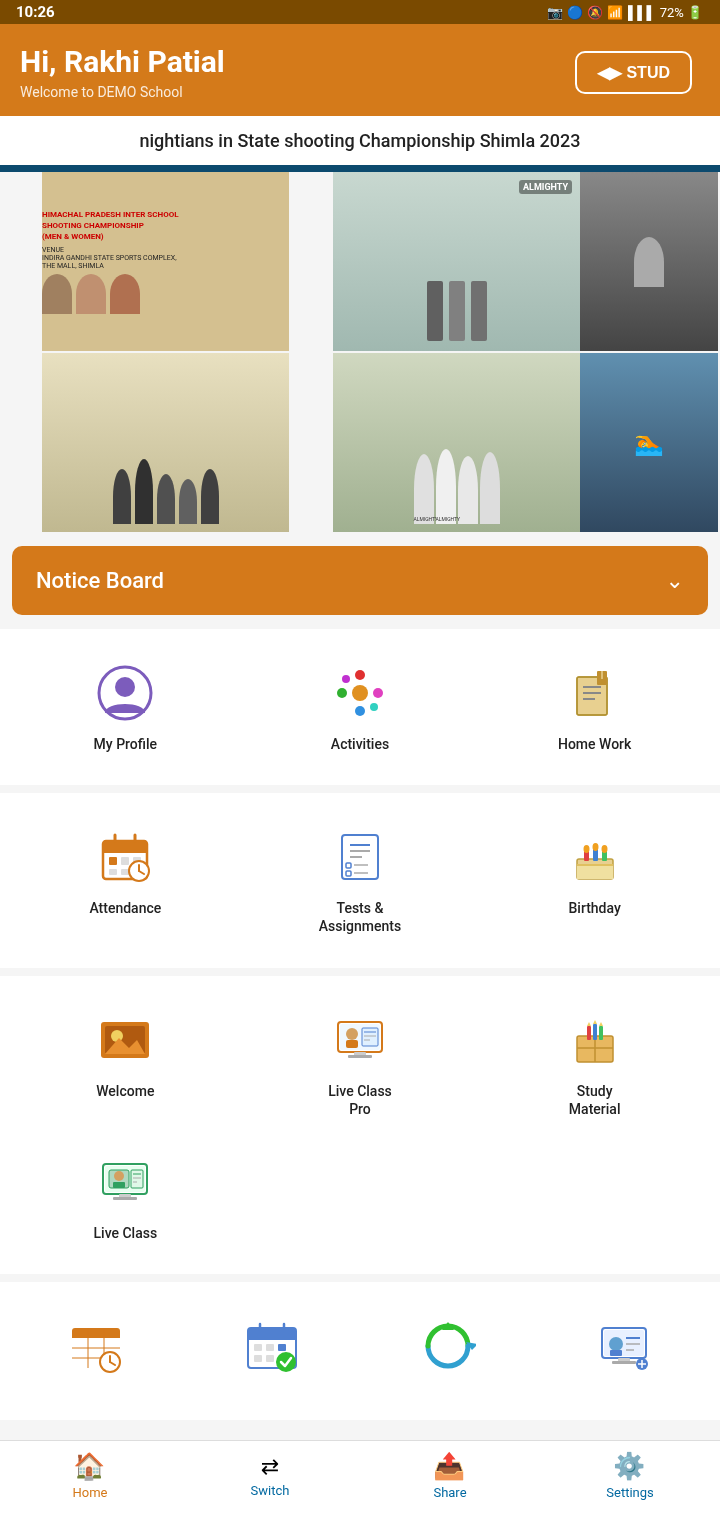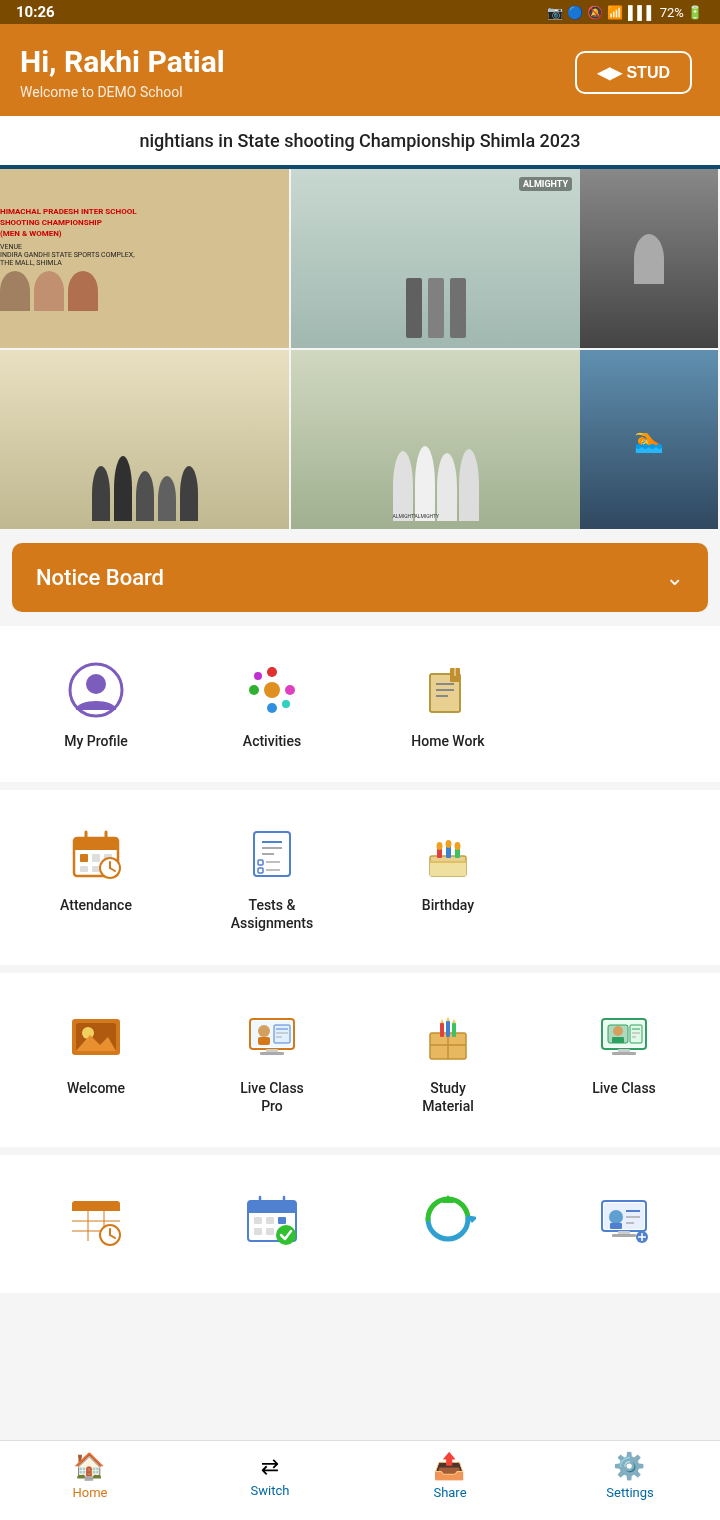--- a/index.html
+++ b/index.html
@@ -62,21 +62,21 @@
       white-space: nowrap;
     }
 
     
     .news-banner {
       background: white;
       padding: 14px 16px;
       font-size: 18px;
       font-weight: 500;
       color: #222;
-      border-bottom: 4px solid #0c4a6e;
+      border-bottom: 7px solid #0c4a6e;
       text-align: center;
     }
 
     
     .photo-grid {
       display: flex;
       width: 100%;
       height: 360px;
       overflow: hidden;
       position: relative;
@@ -84,20 +84,21 @@
     .photo-main {
       display: grid;
       grid-template-columns: 1fr 1fr;
       grid-template-rows: 1fr 1fr;
       flex: 0 0 580px;
       gap: 2px;
     }
     .photo-cell {
       background: #888;
       overflow: hidden;
+      margin-left: 42px;
     }
     .photo-side {
       flex: 0 0 138px;
       display: flex;
       flex-direction: column;
       gap: 2px;
     }
     .photo-side-cell {
       flex: 1;
       background: #666;
@@ -133,21 +134,21 @@
     }
 
     
     .menu-section {
       background: white;
       margin: 0 0 8px 0;
       padding: 16px 8px;
     }
     .menu-grid {
       display: grid;
-      grid-template-columns: repeat(4, 1fr);
+      grid-template-columns: repeat(3, 1fr);
       gap: 0;
     }
     .menu-item {
       display: flex;
       flex-direction: column;
       align-items: center;
       justify-content: flex-start;
       padding: 16px 8px;
       cursor: pointer;
       text-align: center;

